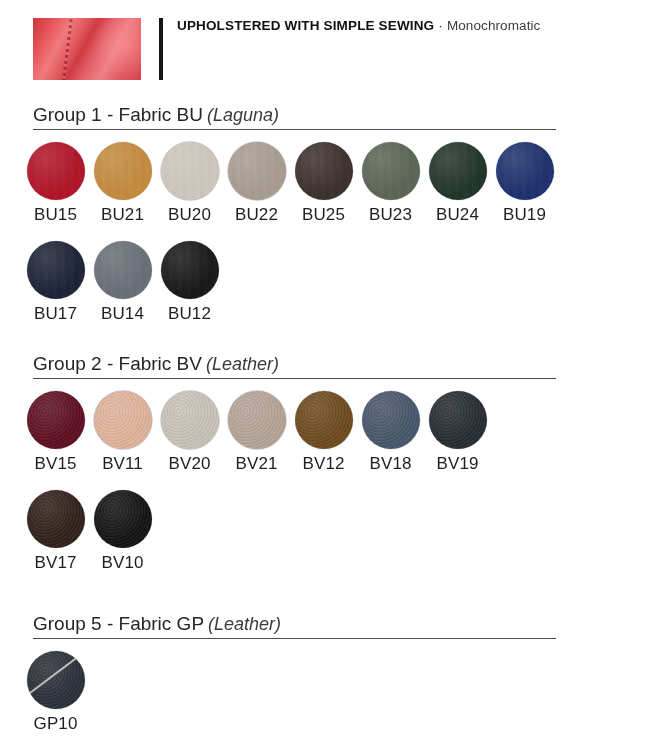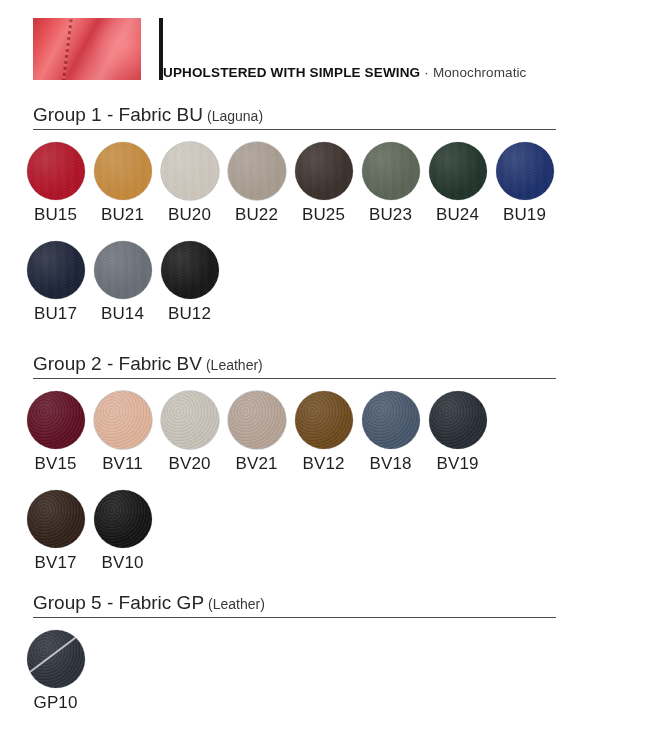--- a/index.html
+++ b/index.html
@@ -73,21 +73,22 @@
         rgba(220, 70, 78, 0.0) 68%);
   }
   .header-divider {
     width: 4px;
     background: #161616;
     margin-left: 18px;
     flex: 0 0 auto;
   }
   .header-text {
     display: flex;
-    align-items: flex-end;
+    align-items: flex-start;
+    padding-left: 14px;
     font-size: 13.5px;
     letter-spacing: 0.1px;
     white-space: nowrap;
   }
   .header-title {
     font-weight: bold;
     color: #111111;
     letter-spacing: 0.15px;
   }
   .header-sep {
@@ -110,23 +111,24 @@
     border-bottom: 1.4px solid #4a4a4a;
     padding-bottom: 3px;
     white-space: nowrap;
   }
   .group-name {
     font-size: 19px;
     color: #262626;
     font-weight: normal;
   }
   .group-alias {
-    font-size: 14px;
+    font-size: 18px;
     color: #3a3a3a;
     padding-left: 4px;
+    font-style: italic;
   }
 
   .swatch-rows {
     padding-left: 22px;
     padding-top: 12px;
   }
   .swatch-row {
     display: flex;
     flex-direction: row;
     align-items: flex-start;
@@ -306,21 +308,21 @@
             <div class="swatch-disc grain" style="background: rgb(48, 32, 24);"></div>
             <div class="swatch-label">BV17</div>
           </div>
           <div class="swatch">
             <div class="swatch-disc grain" style="background: rgb(19, 19, 19);"></div>
             <div class="swatch-label">BV10</div>
           </div>
         </div>
       </div>
     </div>
-    <div class="group" style="margin-top: 19px;">
+    <div class="group" style="margin-top: 40px;">
       <div class="group-heading"><span class="group-name">Group 5 - Fabric GP</span><span class="group-alias">(Leather)</span></div>
       <div class="swatch-rows">
         <div class="swatch-row">
           <div class="swatch">
             <div class="swatch-disc grain fold" style="background: rgb(43, 47, 56);"></div>
             <div class="swatch-label">GP10</div>
           </div>
         </div>
       </div>
     </div>

